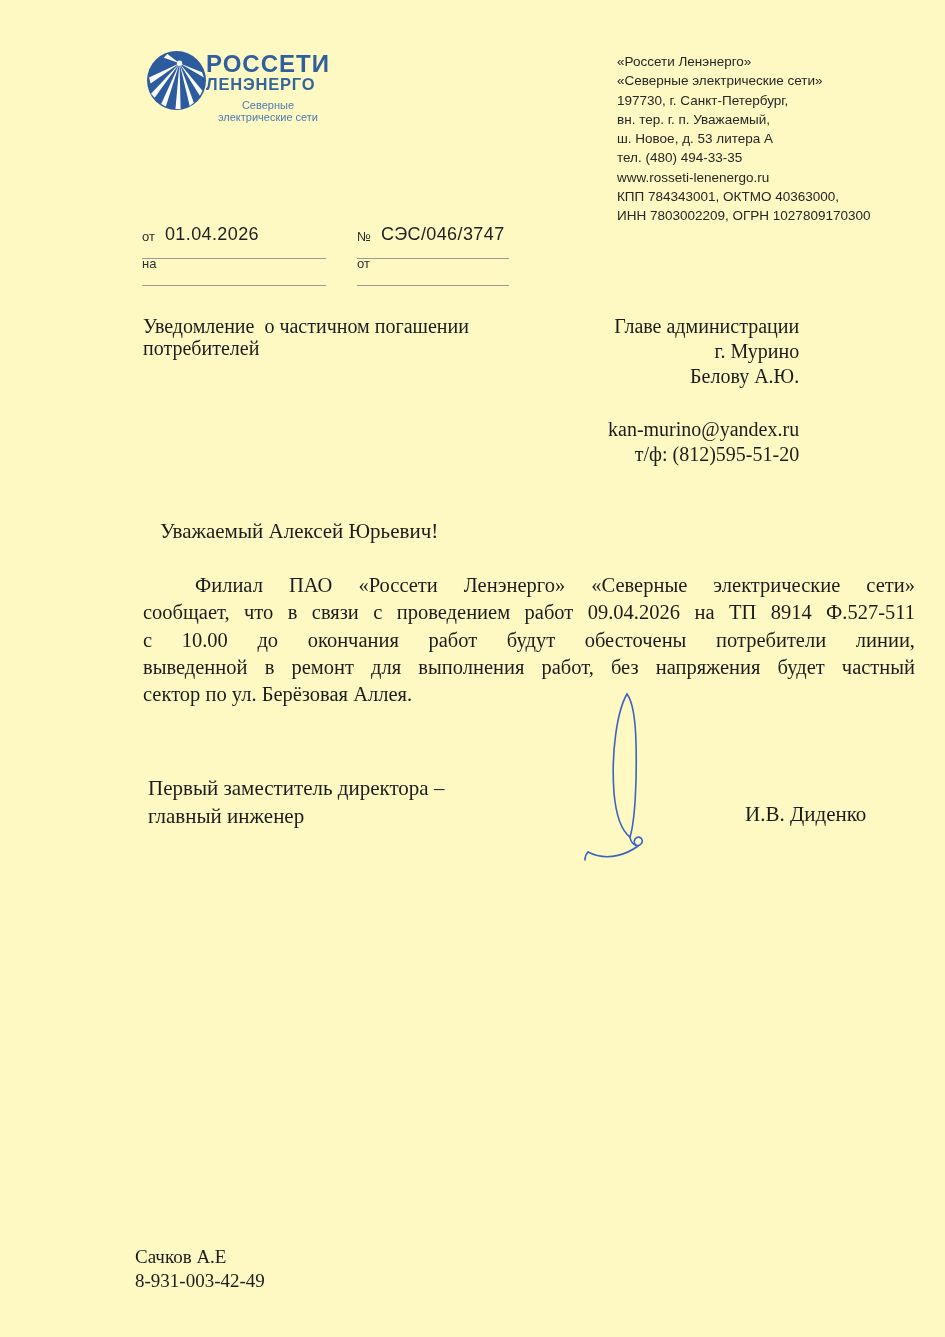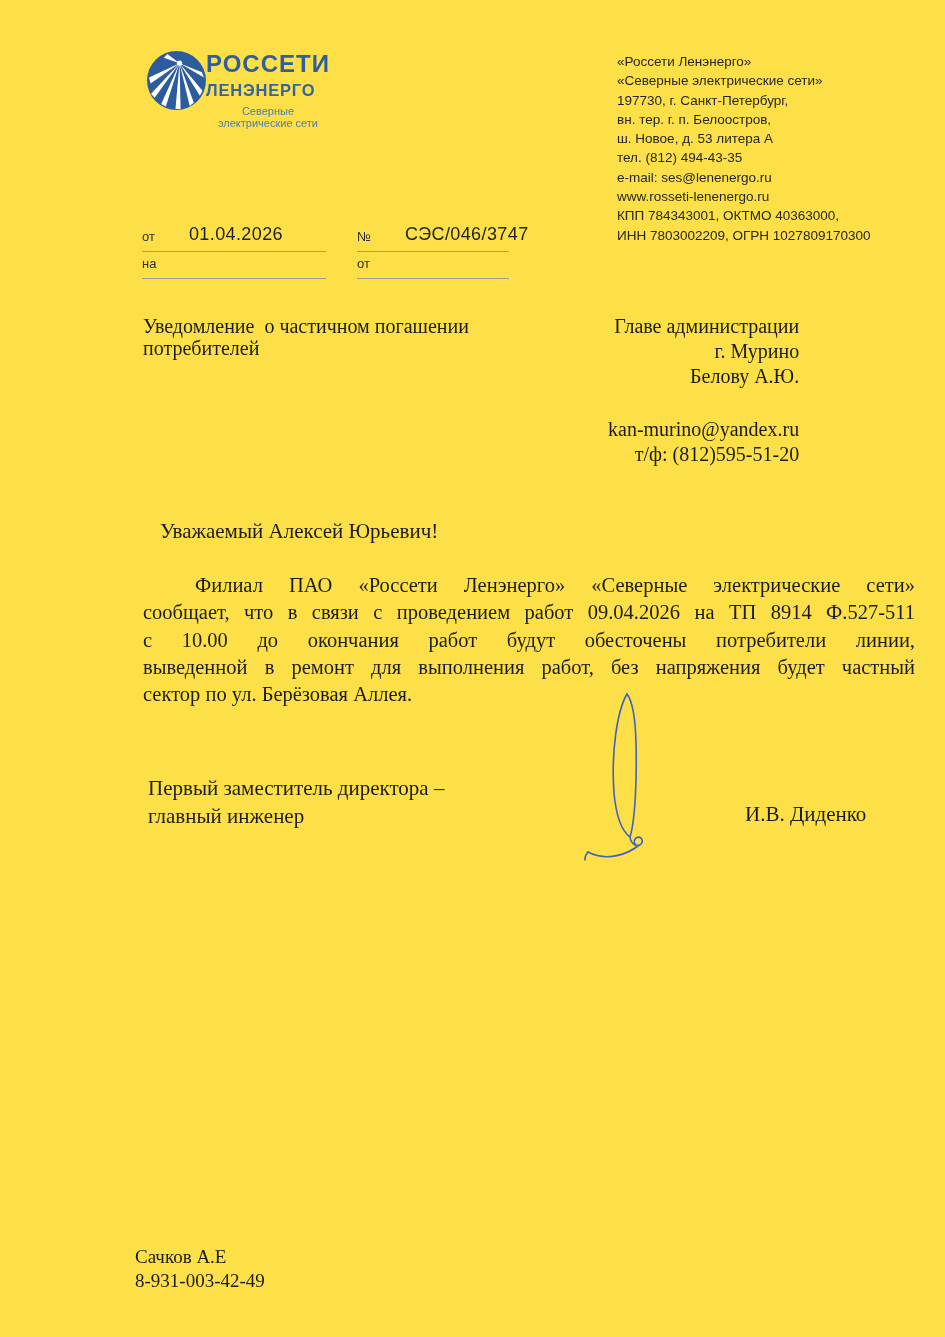--- a/index.html
+++ b/index.html
@@ -1,49 +1,49 @@
 <!DOCTYPE html>
 <html><head>
 <meta charset="utf-8">
 <style>
   html,body { margin:0; padding:0; background:#e8e8e8; }
   .page {
     position:relative; width:945px; height:1337px; margin:0 auto;
-    background:#fde047; overflow:hidden;
+    background:#fef9c3; overflow:hidden;
     font-family:"Liberation Serif", serif; color:#1c1c1c;
   }
 
   
   .logo-icon { position:absolute; left:146px; top:50px; width:61px; height:61px; }
   .brand-text { position:absolute; left:206px; top:52px; line-height:1; }
   .brand-name {
     font-family:"Liberation Sans", sans-serif; font-weight:bold;
     font-size:24px; letter-spacing:1px; color:#2f5f9e;
   }
   .brand-division {
     font-family:"Liberation Sans", sans-serif; font-weight:bold;
-    font-size:16.5px; letter-spacing:0.8px; color:#35659f; margin-top:6px;
+    font-size:16.5px; letter-spacing:0.8px; color:#35659f; 
   }
   .brand-subtitle {
     font-family:"Liberation Sans", sans-serif; font-size:11px;
     color:#4d7cb2; line-height:12.5px; margin-top:6px;text-align:center;
   }
 
   
   .org-info {
     position:absolute; left:617px; top:52px; width:300px;
     font-family:"Liberation Sans", sans-serif; font-size:13.5px;
     line-height:19.3px; color:#262626;
   }
 
   
   .ff {
     position:absolute; border-bottom:1px solid #9b9b9b;
     font-family:"Liberation Sans", sans-serif; color:#222;
-    display:flex; align-items:flex-end; padding-bottom:8px;gap:24px;
+    display:flex; align-items:flex-end; padding-bottom:15px;
   }
   .ff .lbl { font-size:13px; color:#2e2e2e; margin-right:10px; line-height:13px; }
   .ff .val { font-size:18px; line-height:18px; letter-spacing:0.4px; }
   .ff-a1 { left:142px; top:219px; width:184px; height:24px; }
   .ff-b1 { left:357px; top:219px; width:152px; height:24px; }
   .ff-a2 { left:142px; top:250px; width:184px; height:20px; }
   .ff-b2 { left:357px; top:250px; width:152px; height:20px; }
 
   
   .subject {
@@ -98,24 +98,23 @@
     <div class="brand-subtitle">
       <div>Северные</div>
       <div>электрические сети</div>
     </div>
   </div>
 
   <div class="org-info">
     <div>«Россети Ленэнерго»</div>
     <div>«Северные электрические сети»</div>
     <div>197730, г. Санкт-Петербург,</div>
-    <div>вн. тер. г. п. Белоостров,</div>
+    <div>вн. тер. г. п. Уважаемый,</div>
     <div>ш. Новое, д. 53 литера А</div>
-    <div>тел. (812) 494-43-35</div>
-    <div>e-mail: ses@lenenergo.ru</div>
+    <div>тел. (480) 494-33-35</div>
     <div>www.rosseti-lenenergo.ru</div>
     <div>КПП 784343001, ОКТМО 40363000,</div>
     <div>ИНН 7803002209, ОГРН 1027809170300</div>
   </div>
 
   <div class="ff ff-a1">
     <span class="lbl">от</span>
     <span class="val">01.04.2026</span>
   </div>
   <div class="ff ff-b1">

